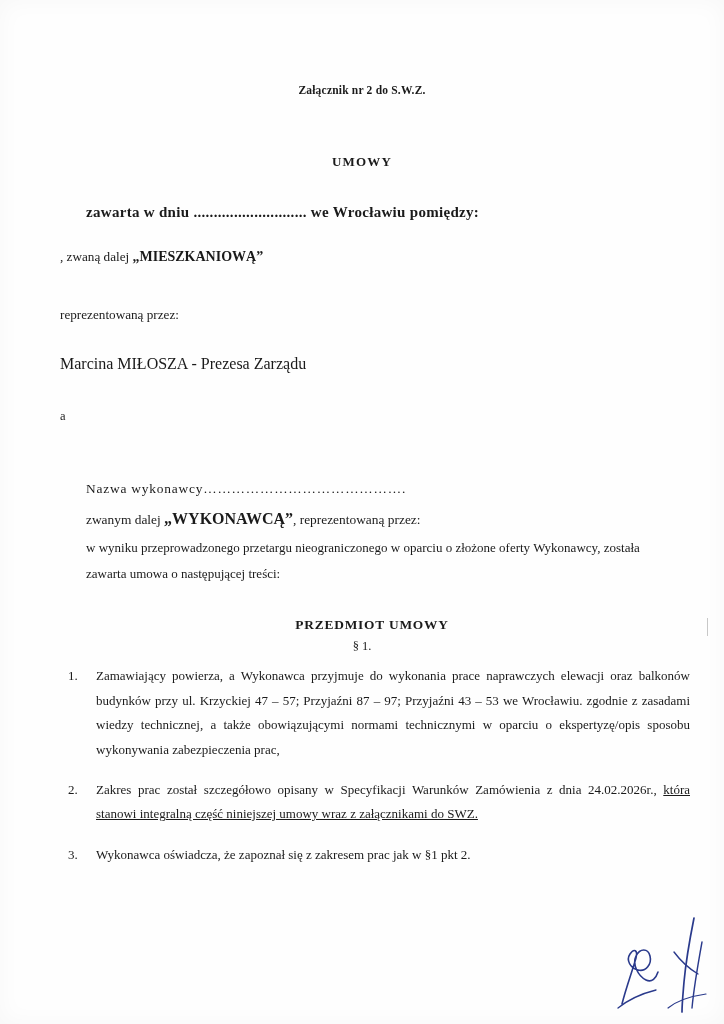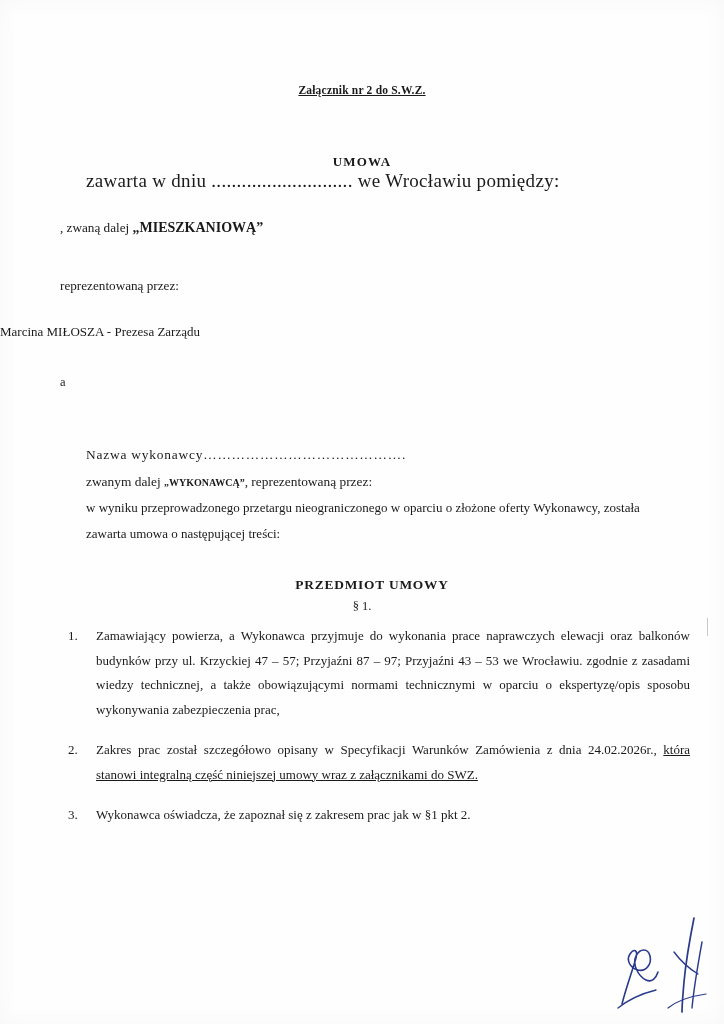--- a/index.html
+++ b/index.html
@@ -24,41 +24,42 @@
     left: 0;
     top: 0;
     width: 724px;
     height: 1024px;
     padding: 0;
   }
   .header-title {
     text-align: center;
     font-weight: bold;
     font-size: 11.5px;
-    text-decoration: underline;
     margin-top: 84px;
     letter-spacing: 0.2px;
   }
   .header-sub {
     text-align: center;
     font-size: 9.6px;
     line-height: 1.35;
     margin: 3px 36px 0 36px;
   }
   .umowa {
     text-align: center;
     font-weight: bold;
     font-size: 13px;
     letter-spacing: 1.2px;
     margin-top: 58px;
   }
   .zawarta {
+    margin-top: 34px;
     margin-left: 86px;
-    font-size: 19px;
+    font-size: 15px;
     letter-spacing: 0.3px;
+    font-weight: bold;
   }
   .body-block {
     margin-left: 60px;
     margin-right: 46px;
     font-size: 13.2px;
     line-height: 1.95;
   }
   .block-1 {
     margin-top: 46px;
   }
@@ -69,40 +70,41 @@
   }
   .zwana b {
     font-size: 14px;
   }
   .repr {
     margin-left: 60px;
     margin-top: 42px;
     font-size: 13.2px;
   }
   .persons {
+    margin-left: 60px;
     margin-top: 26px;
-    font-size: 13px;
+    font-size: 16px;
     line-height: 1.9;
   }
   .letter-a {
     margin-left: 60px;
     margin-top: 30px;
     font-size: 12.5px;
   }
   .wykonawca-block {
     margin-left: 86px;
     margin-top: 52px;
     font-size: 13.4px;
     line-height: 2.0;
   }
   .wykonawca-block .nazwa {
     letter-spacing: 0.8px;
   }
   .wykonawca-block b {
-    font-size: 10px;
+    font-size: 16px;
   }
   .wynik-block {
     margin-left: 86px;
     margin-right: 56px;
     font-size: 13px;
     line-height: 2.0;
   }
   .przedmiot {
     text-align: center;
     font-weight: bold;
@@ -169,21 +171,21 @@
   }
 </style>
 </head>
 <body>
 
 <div class="page">
   <div class="doc">
 
     <div class="header-title">Załącznik  nr 2 do S.W.Z.</div>
 
-    <div class="umowa">UMOWA</div>
+    <div class="umowa">UMOWY</div>
 
     <div class="zawarta">zawarta w dniu ............................ we Wrocławiu pomiędzy:</div>
 
 
     <div class="zwana">
       <span>, zwaną dalej </span><b>„MIESZKANIOWĄ”</b>
     </div>
 
     <div class="repr">reprezentowaną przez:</div>
 

